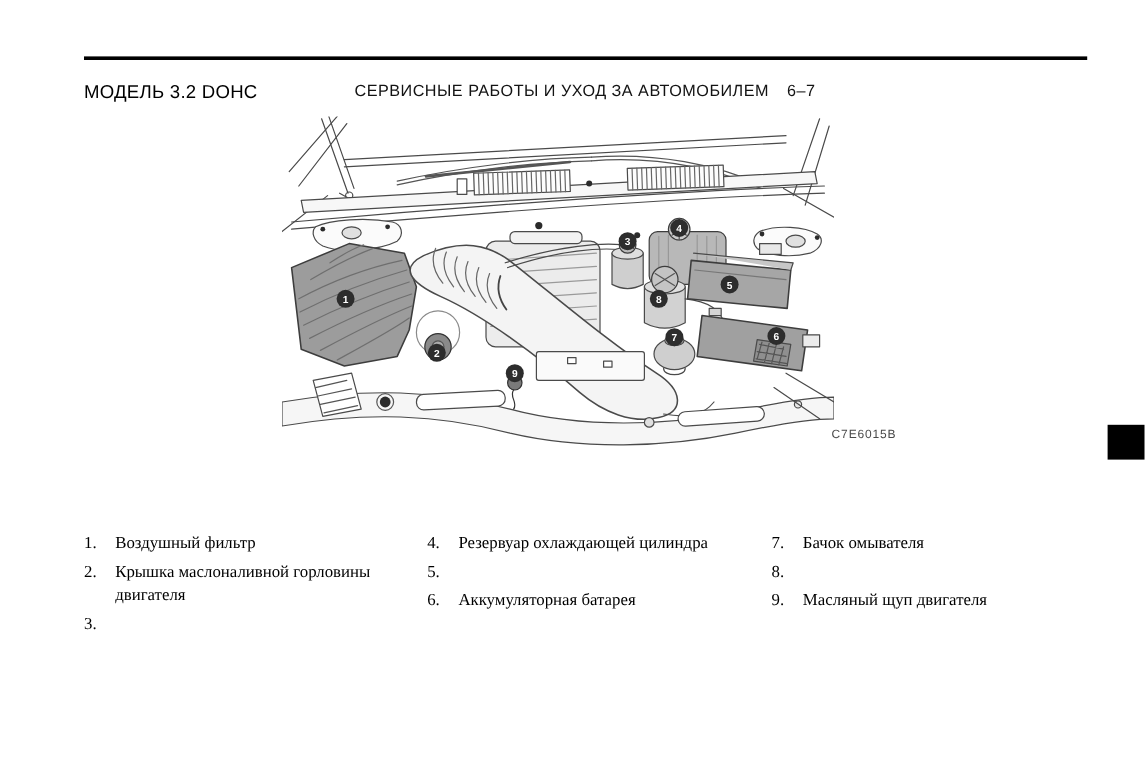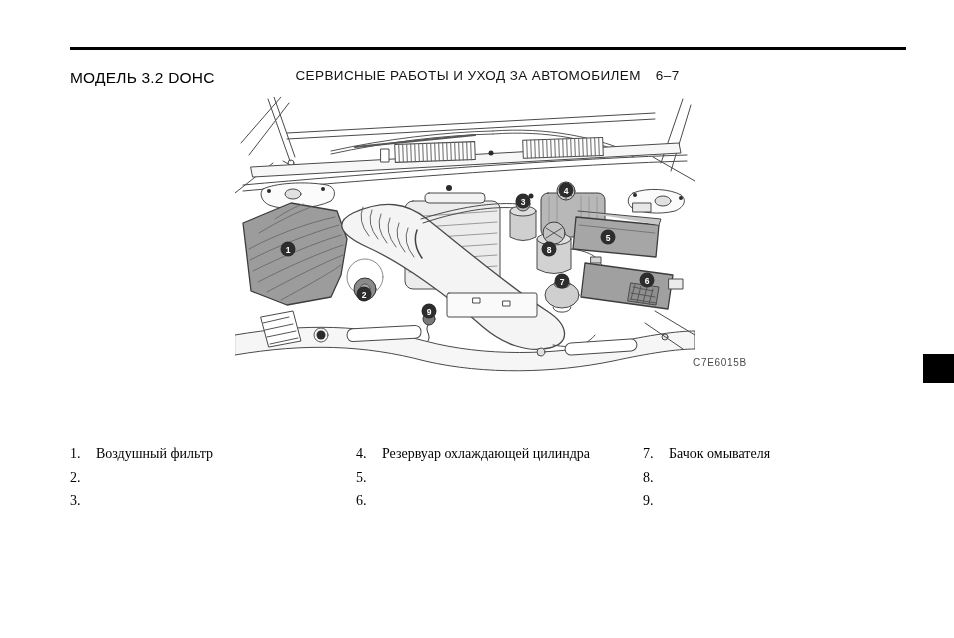--- a/index.html
+++ b/index.html
@@ -216,44 +216,48 @@
   <div class="tab-marker"></div>
 
   <div class="legend">
     <div class="legend-col col-1">
         <div class="legend-item">
           <span class="num">1.</span>
           <span class="txt">Воздушный фильтр</span>
         </div>
         <div class="legend-item">
           <span class="num">2.</span>
+          <span class="txt">Крышка маслоналивной горловины
+двигателя</span>
         </div>
         <div class="legend-item">
           <span class="num">3.</span>
         </div>
       </div>
     <div class="legend-col col-2">
         <div class="legend-item">
           <span class="num">4.</span>
           <span class="txt">Резервуар охлаждающей цилиндра</span>
         </div>
         <div class="legend-item">
           <span class="num">5.</span>
         </div>
         <div class="legend-item">
           <span class="num">6.</span>
+          <span class="txt">Аккумуляторная батарея</span>
         </div>
       </div>
     <div class="legend-col col-3">
         <div class="legend-item">
           <span class="num">7.</span>
           <span class="txt">Бачок омывателя</span>
         </div>
         <div class="legend-item">
           <span class="num">8.</span>
         </div>
         <div class="legend-item">
           <span class="num">9.</span>
+          <span class="txt">Масляный щуп двигателя</span>
         </div>
       </div>
   </div>
 
 </div>
 
 </body></html>

